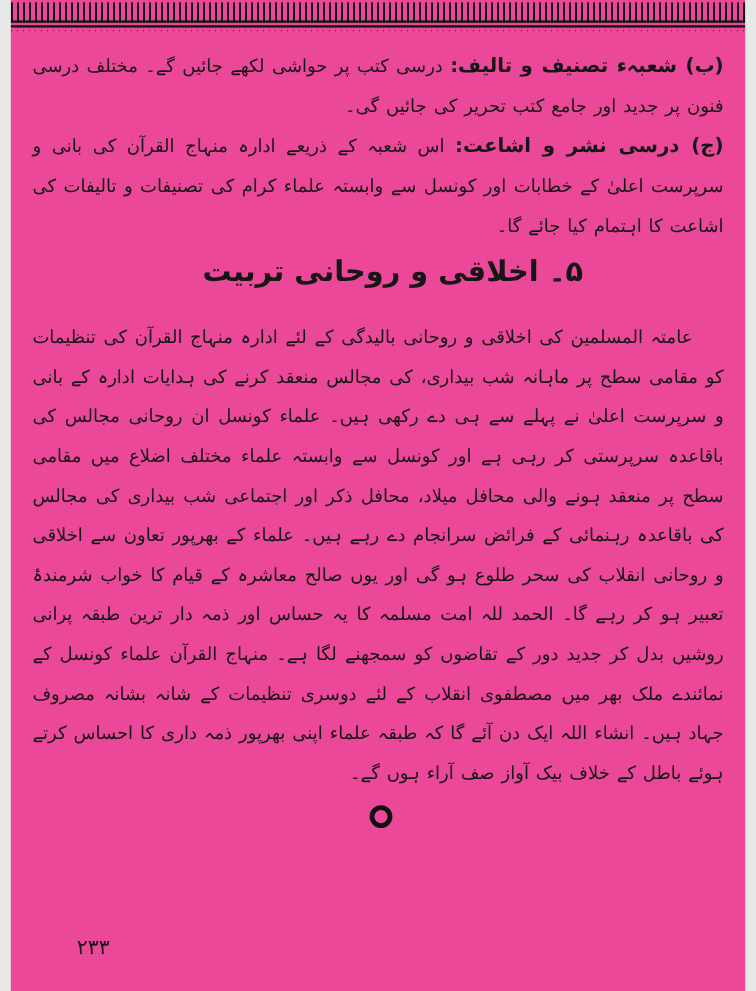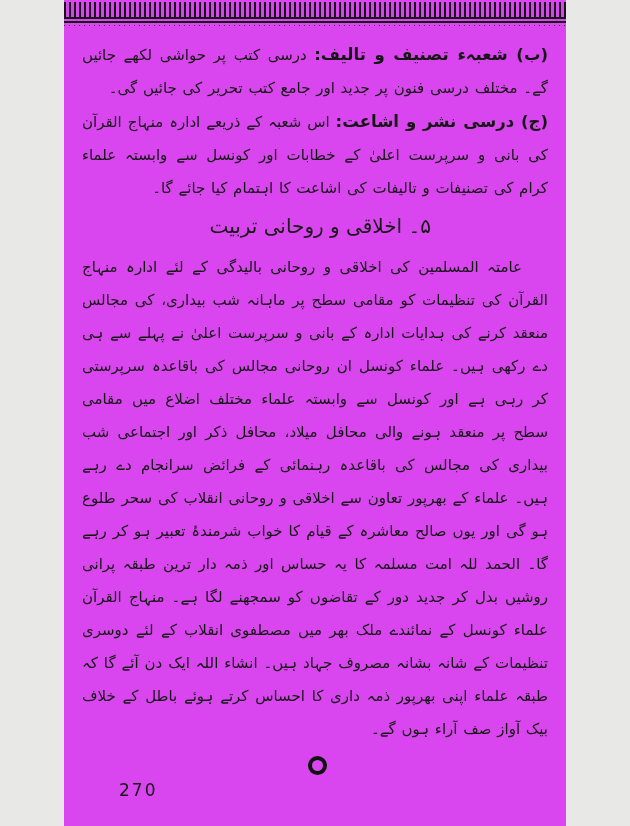--- a/index.html
+++ b/index.html
@@ -3,24 +3,24 @@
 <meta charset="utf-8">
 <style>
   html, body {
     margin: 0;
     padding: 0;
     background: #e8e8e6;
     font-family: "DejaVu Sans", sans-serif;
   }
   .page {
     position: relative;
-    width: 502px;
+    width: 612px;
     height: 826px;
     margin: 0 auto;
-    background: #d946ef;
+    background: #ec4899;
     overflow: hidden;
     color: #161616;
   }
   
   .ornament-top {
     position: absolute;
     top: 2px;
     left: 0;
     right: 0;
     height: 24px;
@@ -50,23 +50,23 @@
   }
   .para .lead {
     font-weight: bold;
     font-size: 16.5px;
   }
   .para.main {
     text-indent: 26px;
   }
   .heading {
     width: fit-content;
-    margin: 6px 117px 10px auto;
-    font-size: 20px;
-    font-weight: normal;
+    margin: 6px 117px 24px auto;
+    font-size: 24px;
+    font-weight: bold;
     line-height: 30px;
     white-space: nowrap;
   }
   .end-mark {
     width: 11px;
     height: 11px;
     border: 4px solid #111;
     border-radius: 50%;
     margin: 10px auto 0 auto;
     position: relative;
@@ -101,15 +101,15 @@
     </p>
 
     <h2 class="heading">۵۔ اخلاقی و روحانی تربیت</h2>
 
     <p class="para main">عامتہ المسلمین کی اخلاقی و روحانی بالیدگی کے لئے ادارہ منہاج القرآن کی تنظیمات کو مقامی سطح پر ماہانہ شب بیداری، کی مجالس منعقد کرنے کی ہدایات ادارہ کے بانی و سرپرست اعلیٰ نے پہلے سے ہی دے رکھی ہیں۔ علماء کونسل ان روحانی مجالس کی باقاعدہ سرپرستی کر رہی ہے اور کونسل سے وابستہ علماء مختلف اضلاع میں مقامی سطح پر منعقد ہونے والی محافل میلاد، محافل ذکر اور اجتماعی شب بیداری کی مجالس کی باقاعدہ رہنمائی کے فرائض سرانجام دے رہے ہیں۔ علماء کے بھرپور تعاون سے اخلاقی و روحانی انقلاب کی سحر طلوع ہو گی اور یوں صالح معاشرہ کے قیام کا خواب شرمندۂ تعبیر ہو کر رہے گا۔ الحمد للہ امت مسلمہ کا یہ حساس اور ذمہ دار ترین طبقہ پرانی روشیں بدل کر جدید دور کے تقاضوں کو سمجھنے لگا ہے۔ منہاج القرآن علماء کونسل کے نمائندے ملک بھر میں مصطفوی انقلاب کے لئے دوسری تنظیمات کے شانہ بشانہ مصروف جہاد ہیں۔ انشاء اللہ ایک دن آئے گا کہ طبقہ علماء اپنی بھرپور ذمہ داری کا احساس کرتے ہوئے باطل کے خلاف بیک آواز صف آراء ہوں گے۔</p>
 
     <div class="end-mark"></div>
 
   </div>
 
-  <div class="page-number">270</div>
+  <div class="page-number">۲۳۳</div>
 
 </div>
 
 </body></html>

